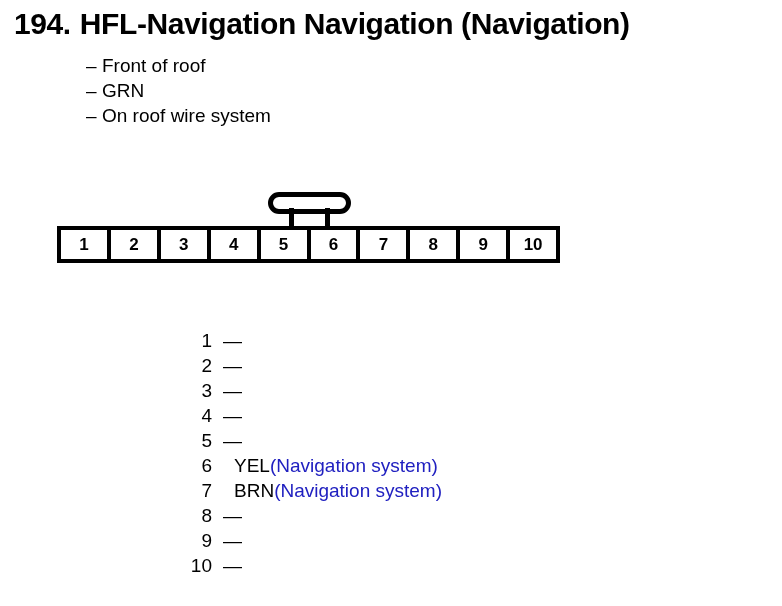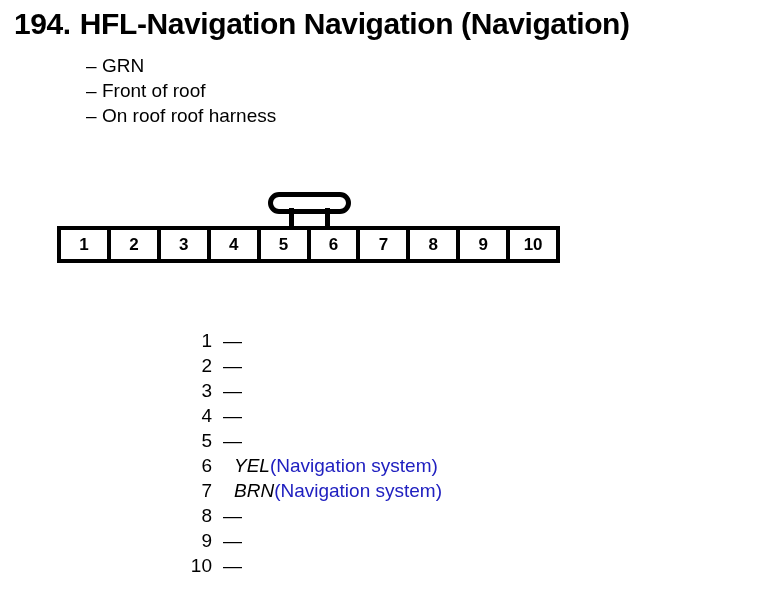--- a/index.html
+++ b/index.html
@@ -121,46 +121,45 @@
     white-space: nowrap;
   }
   .pin-num {
     width: 62px;
     text-align: right;
     flex: 0 0 62px;
   }
   .pin-wire {
     margin-left: 11px;
     color: #000000;
-    font-style: italic;
   }
   .pin-desc {
     color: #2020c0;
   }
   .pin-empty {
     margin-left: 11px;
     color: #000000;
   }
 </style>
 </head>
 <body>
 
 <div id="page-title">
   <span class="title-number">194.</span><span class="title-text">HFL-Navigation Navigation (Navigation)</span>
 </div>
 
 <div id="bullet-list">
+  <span class="bullet-row">
+    <span class="bullet-dash">–</span><span>Front of roof</span>
+  </span>
   <span class="bullet-row">
     <span class="bullet-dash">–</span><span>GRN</span>
   </span>
   <span class="bullet-row">
-    <span class="bullet-dash">–</span><span>Front of roof</span>
-  </span>
-  <span class="bullet-row">
-    <span class="bullet-dash">–</span><span>On roof roof harness</span>
+    <span class="bullet-dash">–</span><span>On roof wire system</span>
   </span>
 </div>
 
 <div id="connector-diagram">
 
   <div id="connector-latch"></div>
   <div class="latch-stem" id="latch-stem-left"></div>
   <div class="latch-stem" id="latch-stem-right"></div>
 
   <div id="connector-body">

